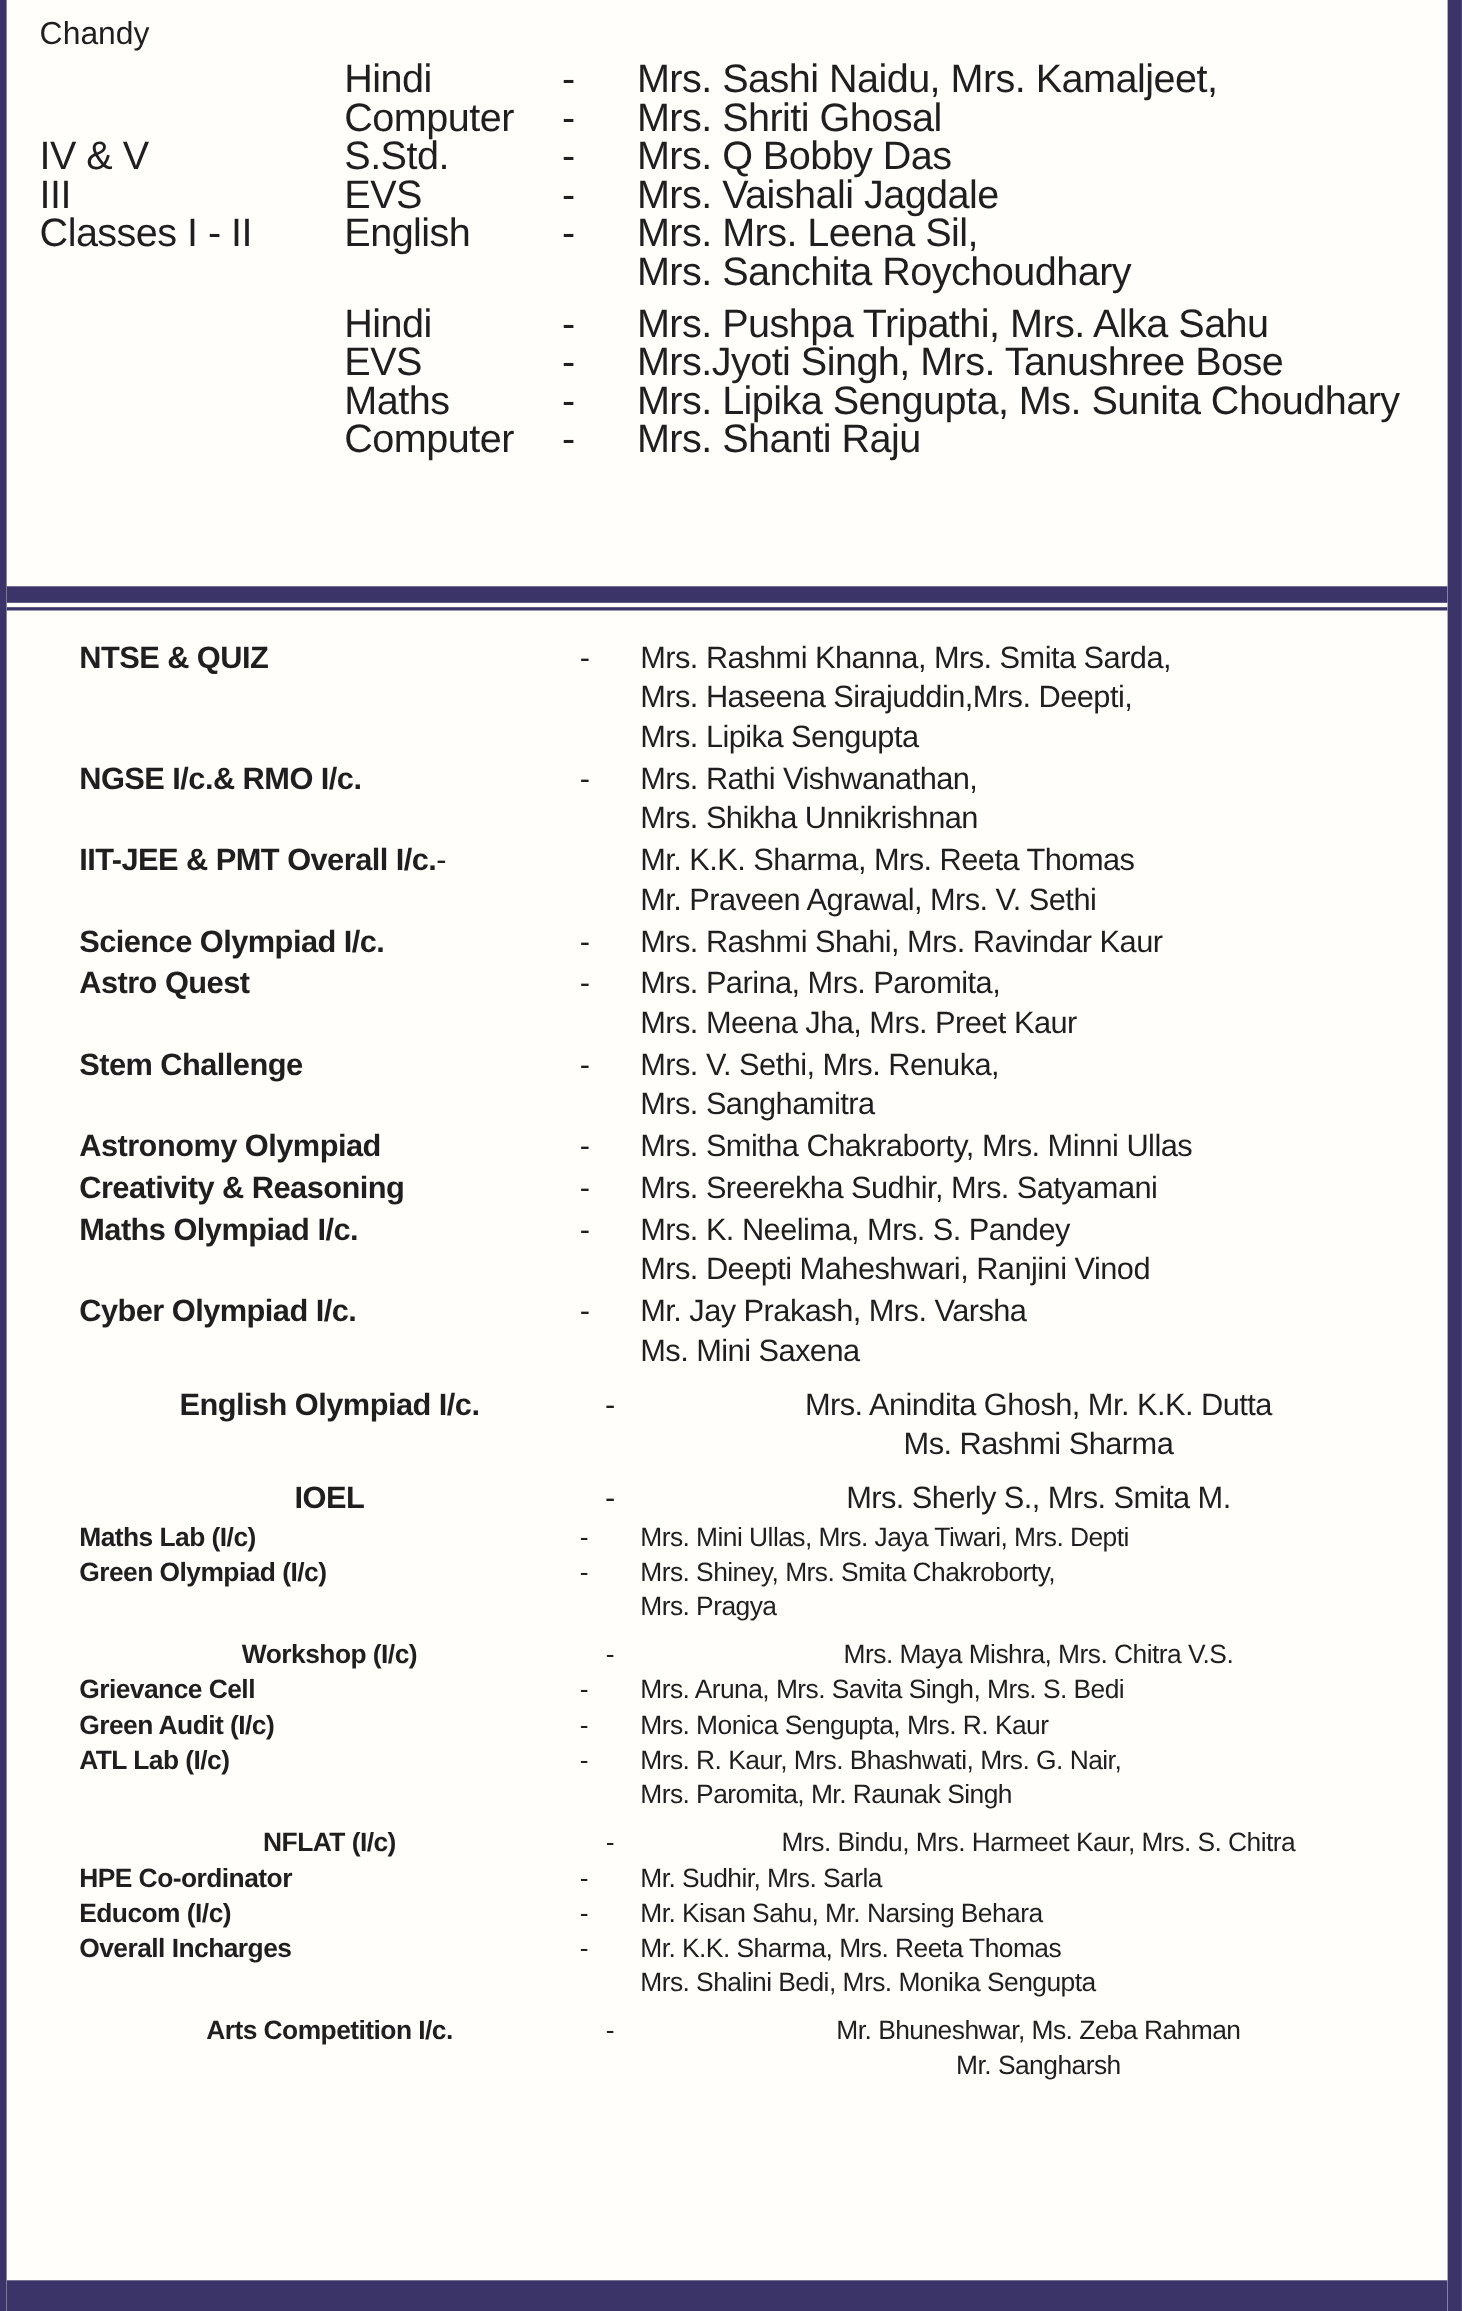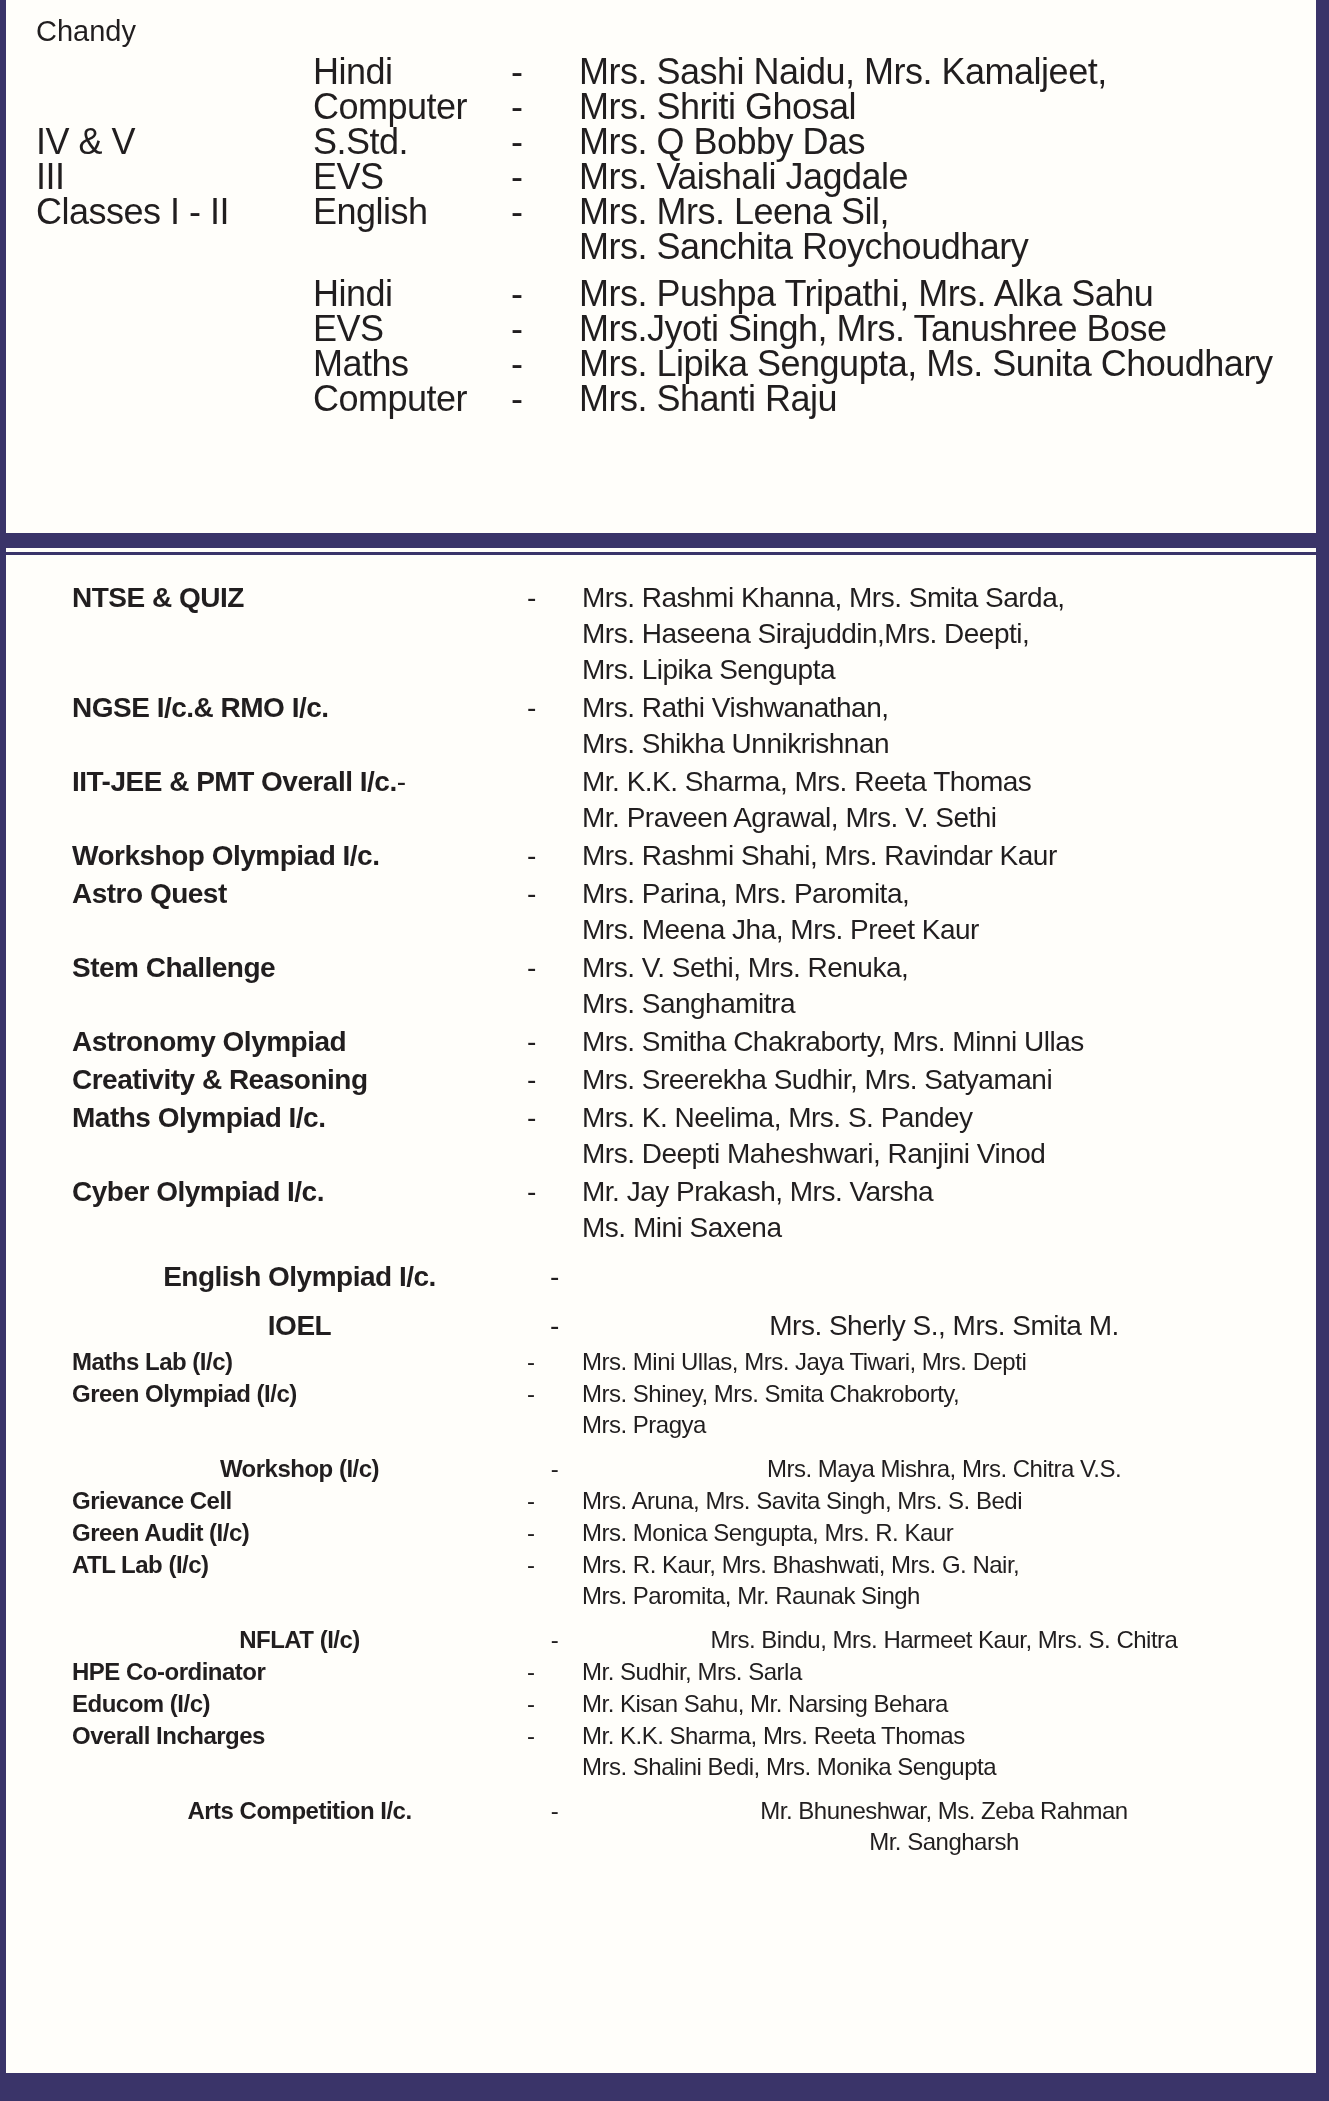--- a/index.html
+++ b/index.html
@@ -185,21 +185,21 @@
         </div>
         <div class="s2-row large">
           <div class="s2-label">IIT-JEE &amp; PMT Overall I/c.<span class="attached-dash">-</span></div>
           <div class="s2-dash"></div>
           <div class="s2-names">
             <div class="name-line">Mr. K.K. Sharma, Mrs. Reeta Thomas</div>
             <div class="name-line">Mr. Praveen Agrawal, Mrs. V. Sethi</div>
           </div>
         </div>
         <div class="s2-row large">
-          <div class="s2-label">Workshop Olympiad I/c.</div>
+          <div class="s2-label">Science Olympiad I/c.</div>
           <div class="s2-dash">-</div>
           <div class="s2-names">
             <div class="name-line">Mrs. Rashmi Shahi, Mrs. Ravindar Kaur</div>
           </div>
         </div>
         <div class="s2-row large">
           <div class="s2-label">Astro Quest</div>
           <div class="s2-dash">-</div>
           <div class="s2-names">
             <div class="name-line">Mrs. Parina, Mrs. Paromita,</div>
@@ -240,20 +240,24 @@
           <div class="s2-label">Cyber Olympiad I/c.</div>
           <div class="s2-dash">-</div>
           <div class="s2-names">
             <div class="name-line">Mr. Jay Prakash, Mrs. Varsha</div>
             <div class="name-line">Ms. Mini Saxena</div>
           </div>
         </div>
         <div class="s2-row large gap-before">
           <div class="s2-label">English Olympiad I/c.</div>
           <div class="s2-dash">-</div>
+          <div class="s2-names">
+            <div class="name-line">Mrs. Anindita Ghosh, Mr. K.K. Dutta</div>
+            <div class="name-line">Ms. Rashmi Sharma</div>
+          </div>
         </div>
         <div class="s2-row large gap-before">
           <div class="s2-label">IOEL</div>
           <div class="s2-dash">-</div>
           <div class="s2-names">
             <div class="name-line">Mrs. Sherly S., Mrs. Smita M.</div>
           </div>
         </div>
         <div class="s2-row small">
           <div class="s2-label">Maths Lab (I/c)</div>

